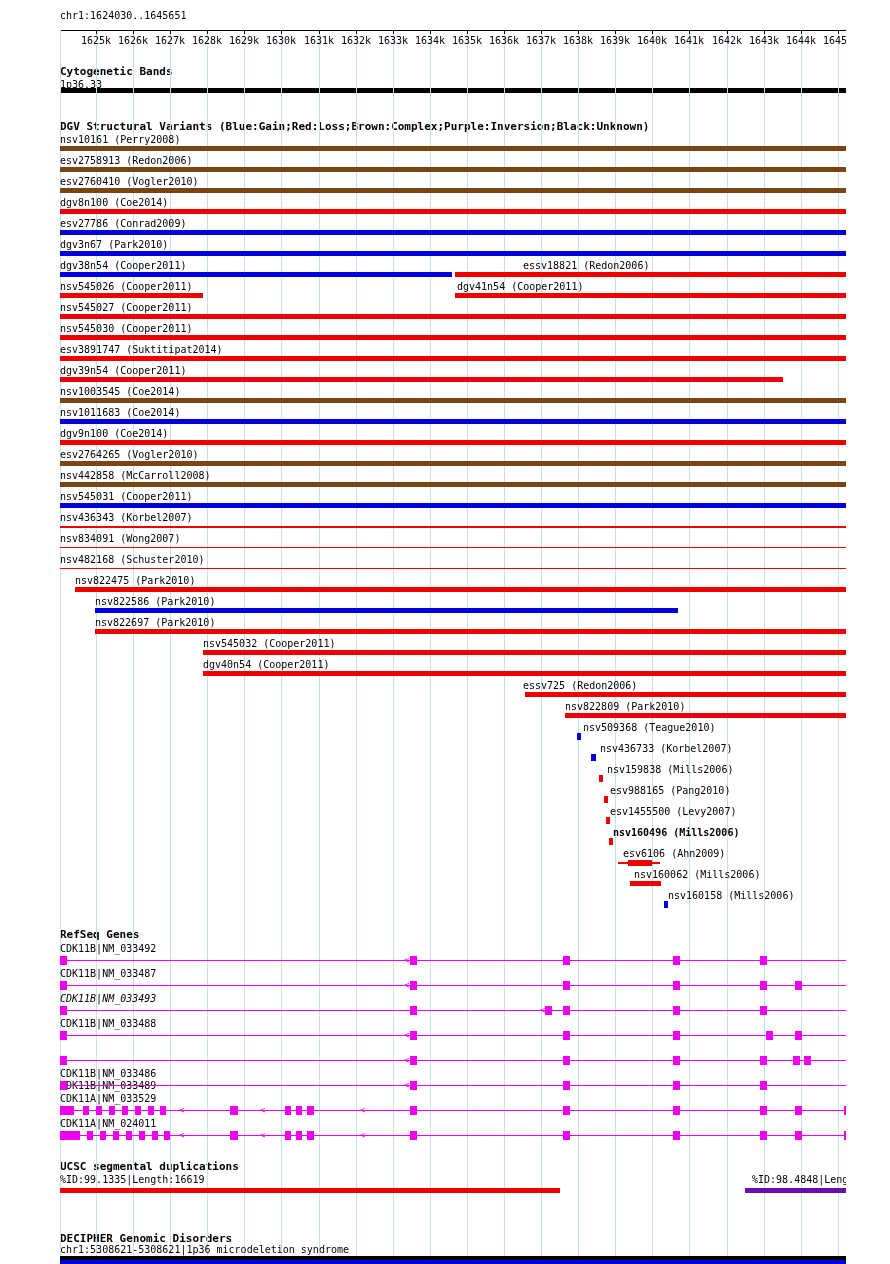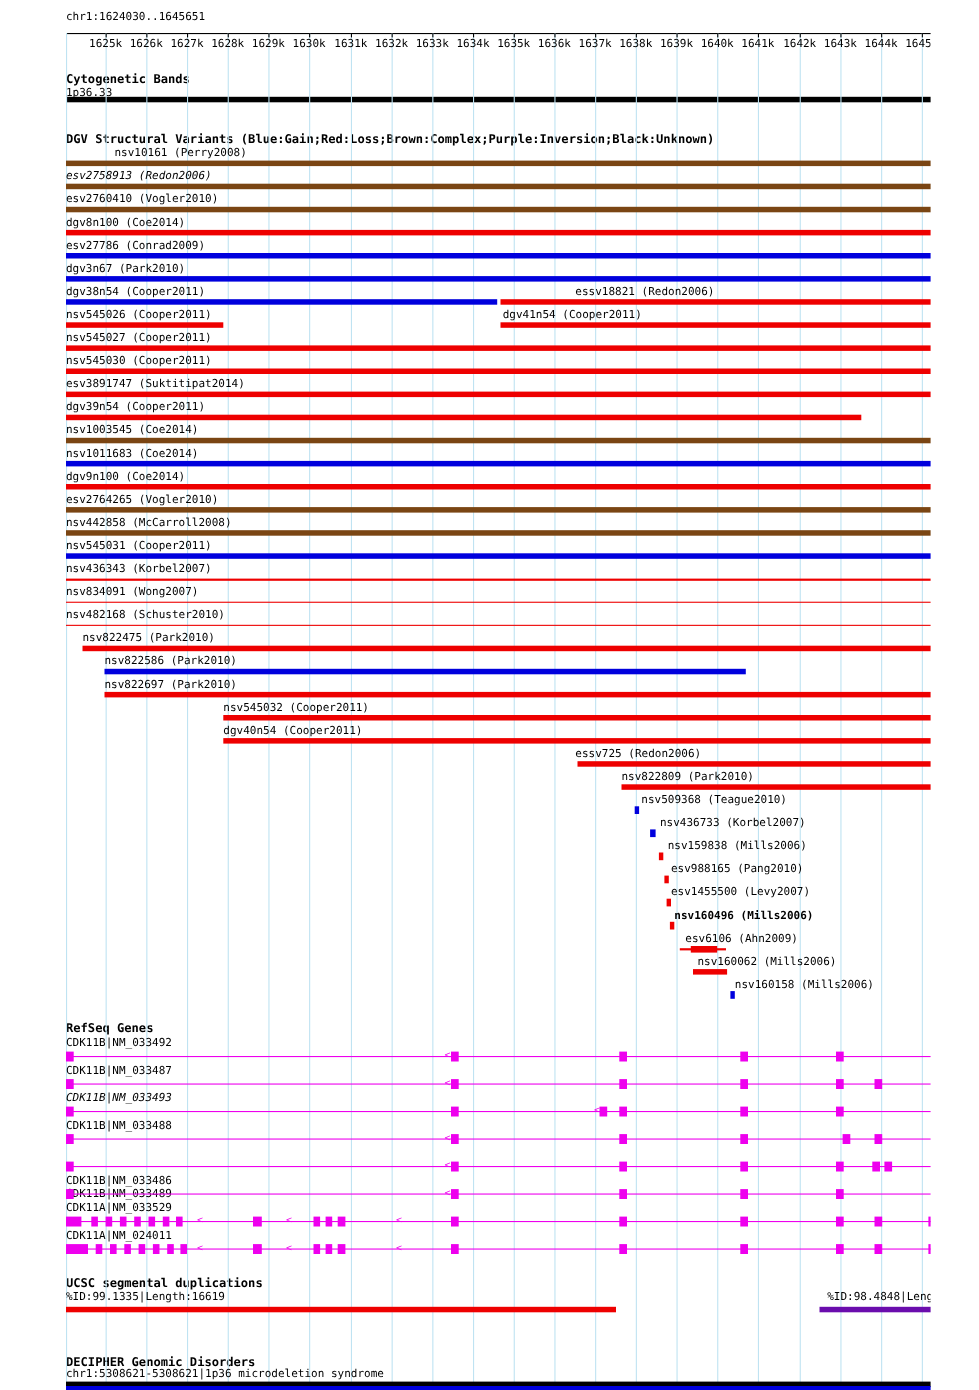--- a/index.html
+++ b/index.html
@@ -111,23 +111,23 @@
     <div style="position: absolute; left: 764px; top: 30px; width: 1px; height: 1234px; background: rgb(191, 227, 242);"></div>
     <div style="position: absolute; left: 764px; top: 30px; width: 1px; height: 4px; background: rgb(0, 0, 0);"></div>
     <div class="lbl" style="position: absolute; left: 746px; top: 35px; width: 36px; text-align: center;">1643k</div>
     <div style="position: absolute; left: 801px; top: 30px; width: 1px; height: 1234px; background: rgb(191, 227, 242);"></div>
     <div style="position: absolute; left: 801px; top: 30px; width: 1px; height: 4px; background: rgb(0, 0, 0);"></div>
     <div class="lbl" style="position: absolute; left: 783px; top: 35px; width: 36px; text-align: center;">1644k</div>
     <div style="position: absolute; left: 838px; top: 30px; width: 1px; height: 1234px; background: rgb(191, 227, 242);"></div>
     <div style="position: absolute; left: 838px; top: 30px; width: 1px; height: 4px; background: rgb(0, 0, 0);"></div>
     <div class="lbl" style="position: absolute; left: 820px; top: 35px; width: 36px; text-align: center;">1645k</div>
     <div style="position: absolute; left: 862px; top: 30px; width: 1px; height: 1234px; background: rgb(191, 227, 242);"></div>
-    <div class="lbl" style="position: absolute; left: 60px; top: 134px; padding-left: 44px;">nsv10161 (Perry2008)</div>
+    <div class="lbl" style="position: absolute; left: 60px; top: 134px;">nsv10161 (Perry2008)</div>
     <div style="position: absolute; left: 60px; top: 146px; width: 802px; height: 5px; background: rgb(122, 69, 19);"></div>
-    <div class="lbl" style="position: absolute; left: 60px; top: 155px; font-style: italic;">esv2758913 (Redon2006)</div>
+    <div class="lbl" style="position: absolute; left: 60px; top: 155px;">esv2758913 (Redon2006)</div>
     <div style="position: absolute; left: 60px; top: 167px; width: 802px; height: 5px; background: rgb(122, 69, 19);"></div>
     <div class="lbl" style="position: absolute; left: 60px; top: 176px;">esv2760410 (Vogler2010)</div>
     <div style="position: absolute; left: 60px; top: 188px; width: 802px; height: 5px; background: rgb(122, 69, 19);"></div>
     <div class="lbl" style="position: absolute; left: 60px; top: 197px;">dgv8n100 (Coe2014)</div>
     <div style="position: absolute; left: 60px; top: 209px; width: 802px; height: 5px; background: rgb(238, 0, 0);"></div>
     <div class="lbl" style="position: absolute; left: 60px; top: 218px;">esv27786 (Conrad2009)</div>
     <div style="position: absolute; left: 60px; top: 230px; width: 802px; height: 5px; background: rgb(0, 0, 221);"></div>
     <div class="lbl" style="position: absolute; left: 60px; top: 239px;">dgv3n67 (Park2010)</div>
     <div style="position: absolute; left: 60px; top: 251px; width: 802px; height: 5px; background: rgb(0, 0, 221);"></div>
     <div class="lbl" style="position: absolute; left: 60px; top: 260px;">dgv38n54 (Cooper2011)</div>

